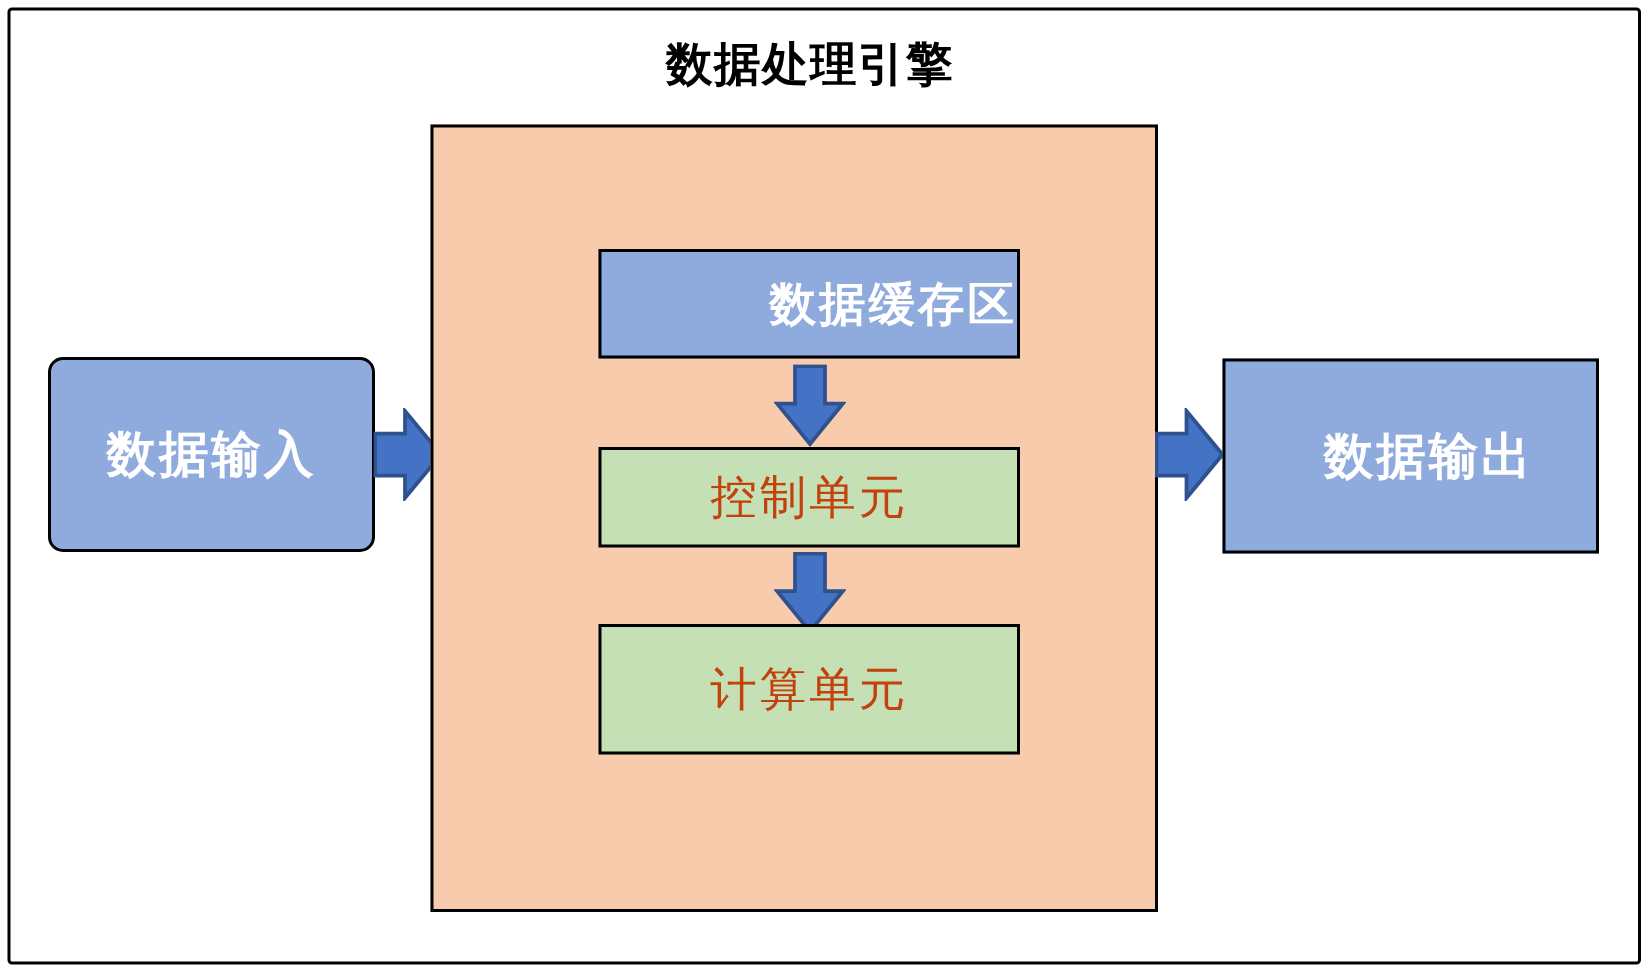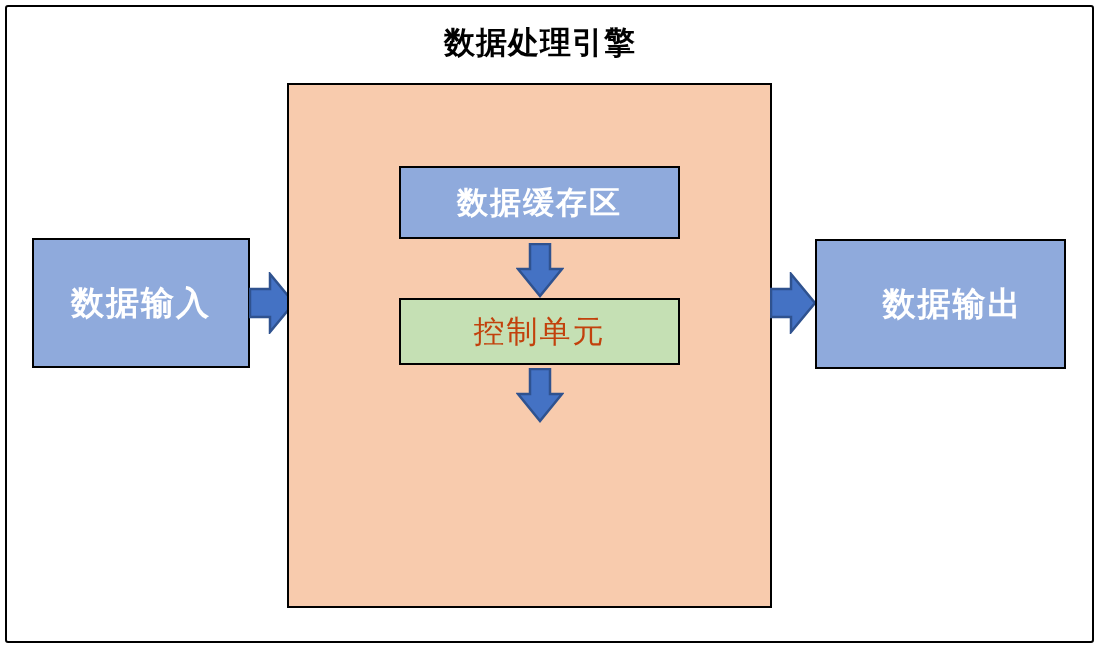--- a/index.html
+++ b/index.html
@@ -55,20 +55,21 @@
     color: #c2410c;
     font-weight: normal;
   }
   .input-node {
     left: 32px;
     top: 238px;
     width: 218px;
     height: 130px;
     font-size: 33px;
     letter-spacing: 2px;
+    border-radius: 10px;
   }
   .output-node {
     left: 815px;
     top: 239px;
     width: 251px;
     height: 130px;
     font-size: 33px;
     letter-spacing: 2px;
     padding-left: 24px;
   }
@@ -82,20 +83,21 @@
     background: #F8CBAD;
     border: 2px solid #000000;
   }
   .buffer-node {
     left: 110px;
     top: 81px;
     width: 281px;
     height: 73px;
     font-size: 31px;
     letter-spacing: 2px;
+    justify-content: flex-end;
   }
   .control-node {
     left: 110px;
     top: 213px;
     width: 281px;
     height: 67px;
     font-size: 31px;
     letter-spacing: 2px;
   }
   .compute-node {
@@ -142,20 +144,23 @@
     </svg>
 
     <div class="node green-node control-node">
       <span>控制单元</span>
     </div>
 
     <svg class="arrow arrow-down-2" width="48" height="55" viewBox="0 0 48 55">
       <polygon points="14,1 34,1 34,26 46,26 24,53 2,26 14,26" fill="#4472C4" stroke="#2F528F" stroke-width="2.5" stroke-linejoin="miter"></polygon>
     </svg>
 
+    <div class="node green-node compute-node">
+      <span>计算单元</span>
+    </div>
   </div>
 
   <svg class="arrow arrow-right-2" width="46" height="62" viewBox="0 0 46 62">
     <polygon points="1,17 21,17 21,2 45,31 21,60 21,45 1,45" fill="#4472C4" stroke="#2F528F" stroke-width="2.5" stroke-linejoin="miter"></polygon>
   </svg>
 
   <div class="node blue-node output-node">
     <span>数据输出</span>
   </div>
 </div>

